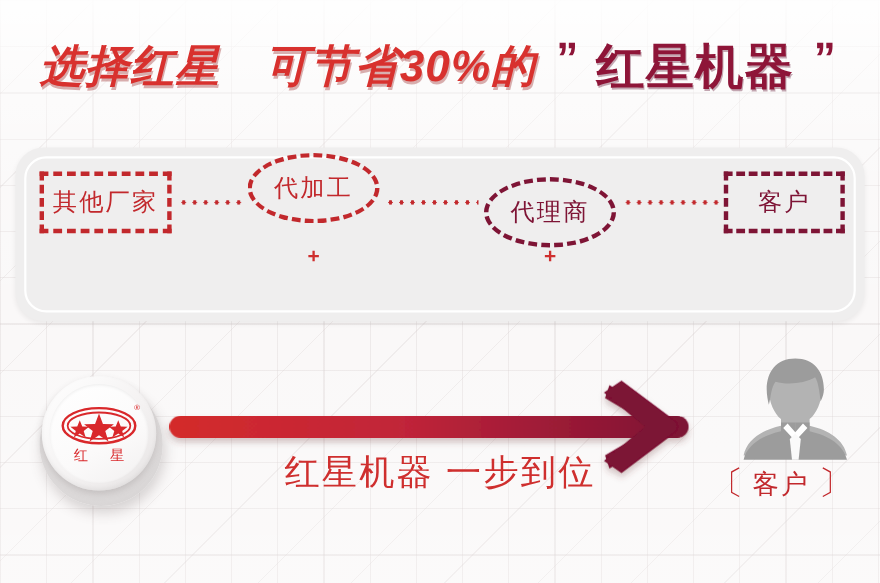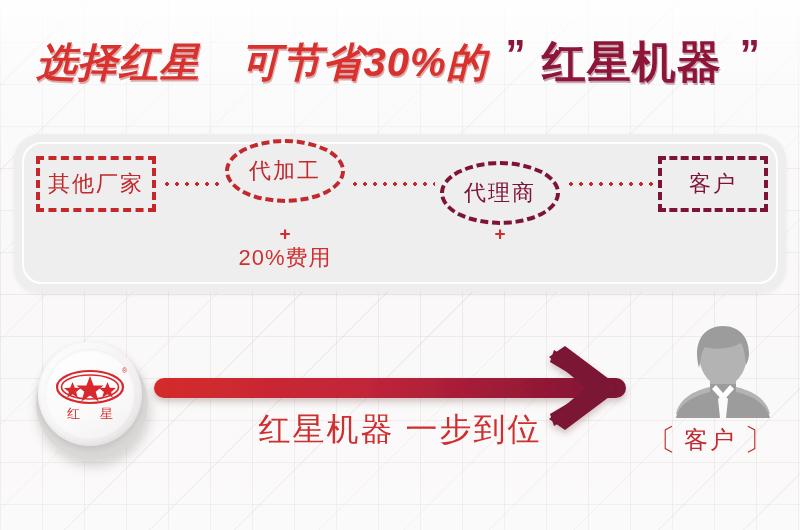--- a/index.html
+++ b/index.html
@@ -189,21 +189,20 @@
   <span>代理商</span>
 </div>
 <div class="conn" id="c3"></div>
 
 <div class="node rect dark" id="n4">
   <span>客户</span>
 </div>
 
 <div class="fee" id="f1">
   <div class="plus">+</div>
-  <div class="amt">20%费用</div>
 </div>
 <div class="fee" id="f2">
   <div class="plus">+</div>
 </div>
 
 <div id="badge-wrap">
   <div id="badge-shadow"></div>
   <div id="badge-ring"></div>
   <div id="badge-face"></div>
   <svg id="logo-svg" width="90" height="90" viewBox="0 0 90 90">

